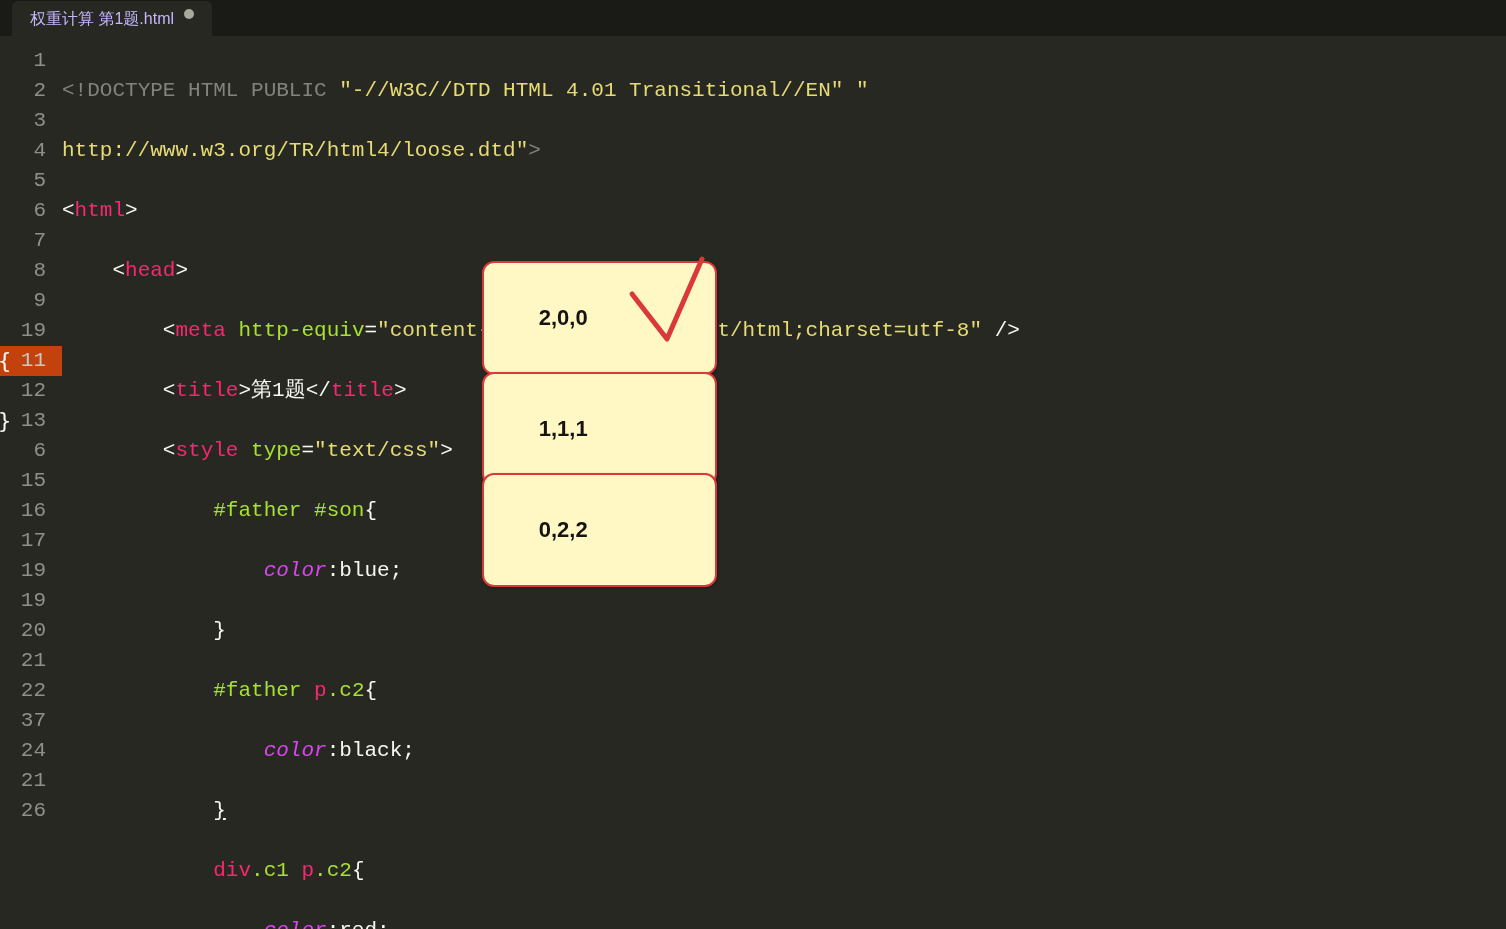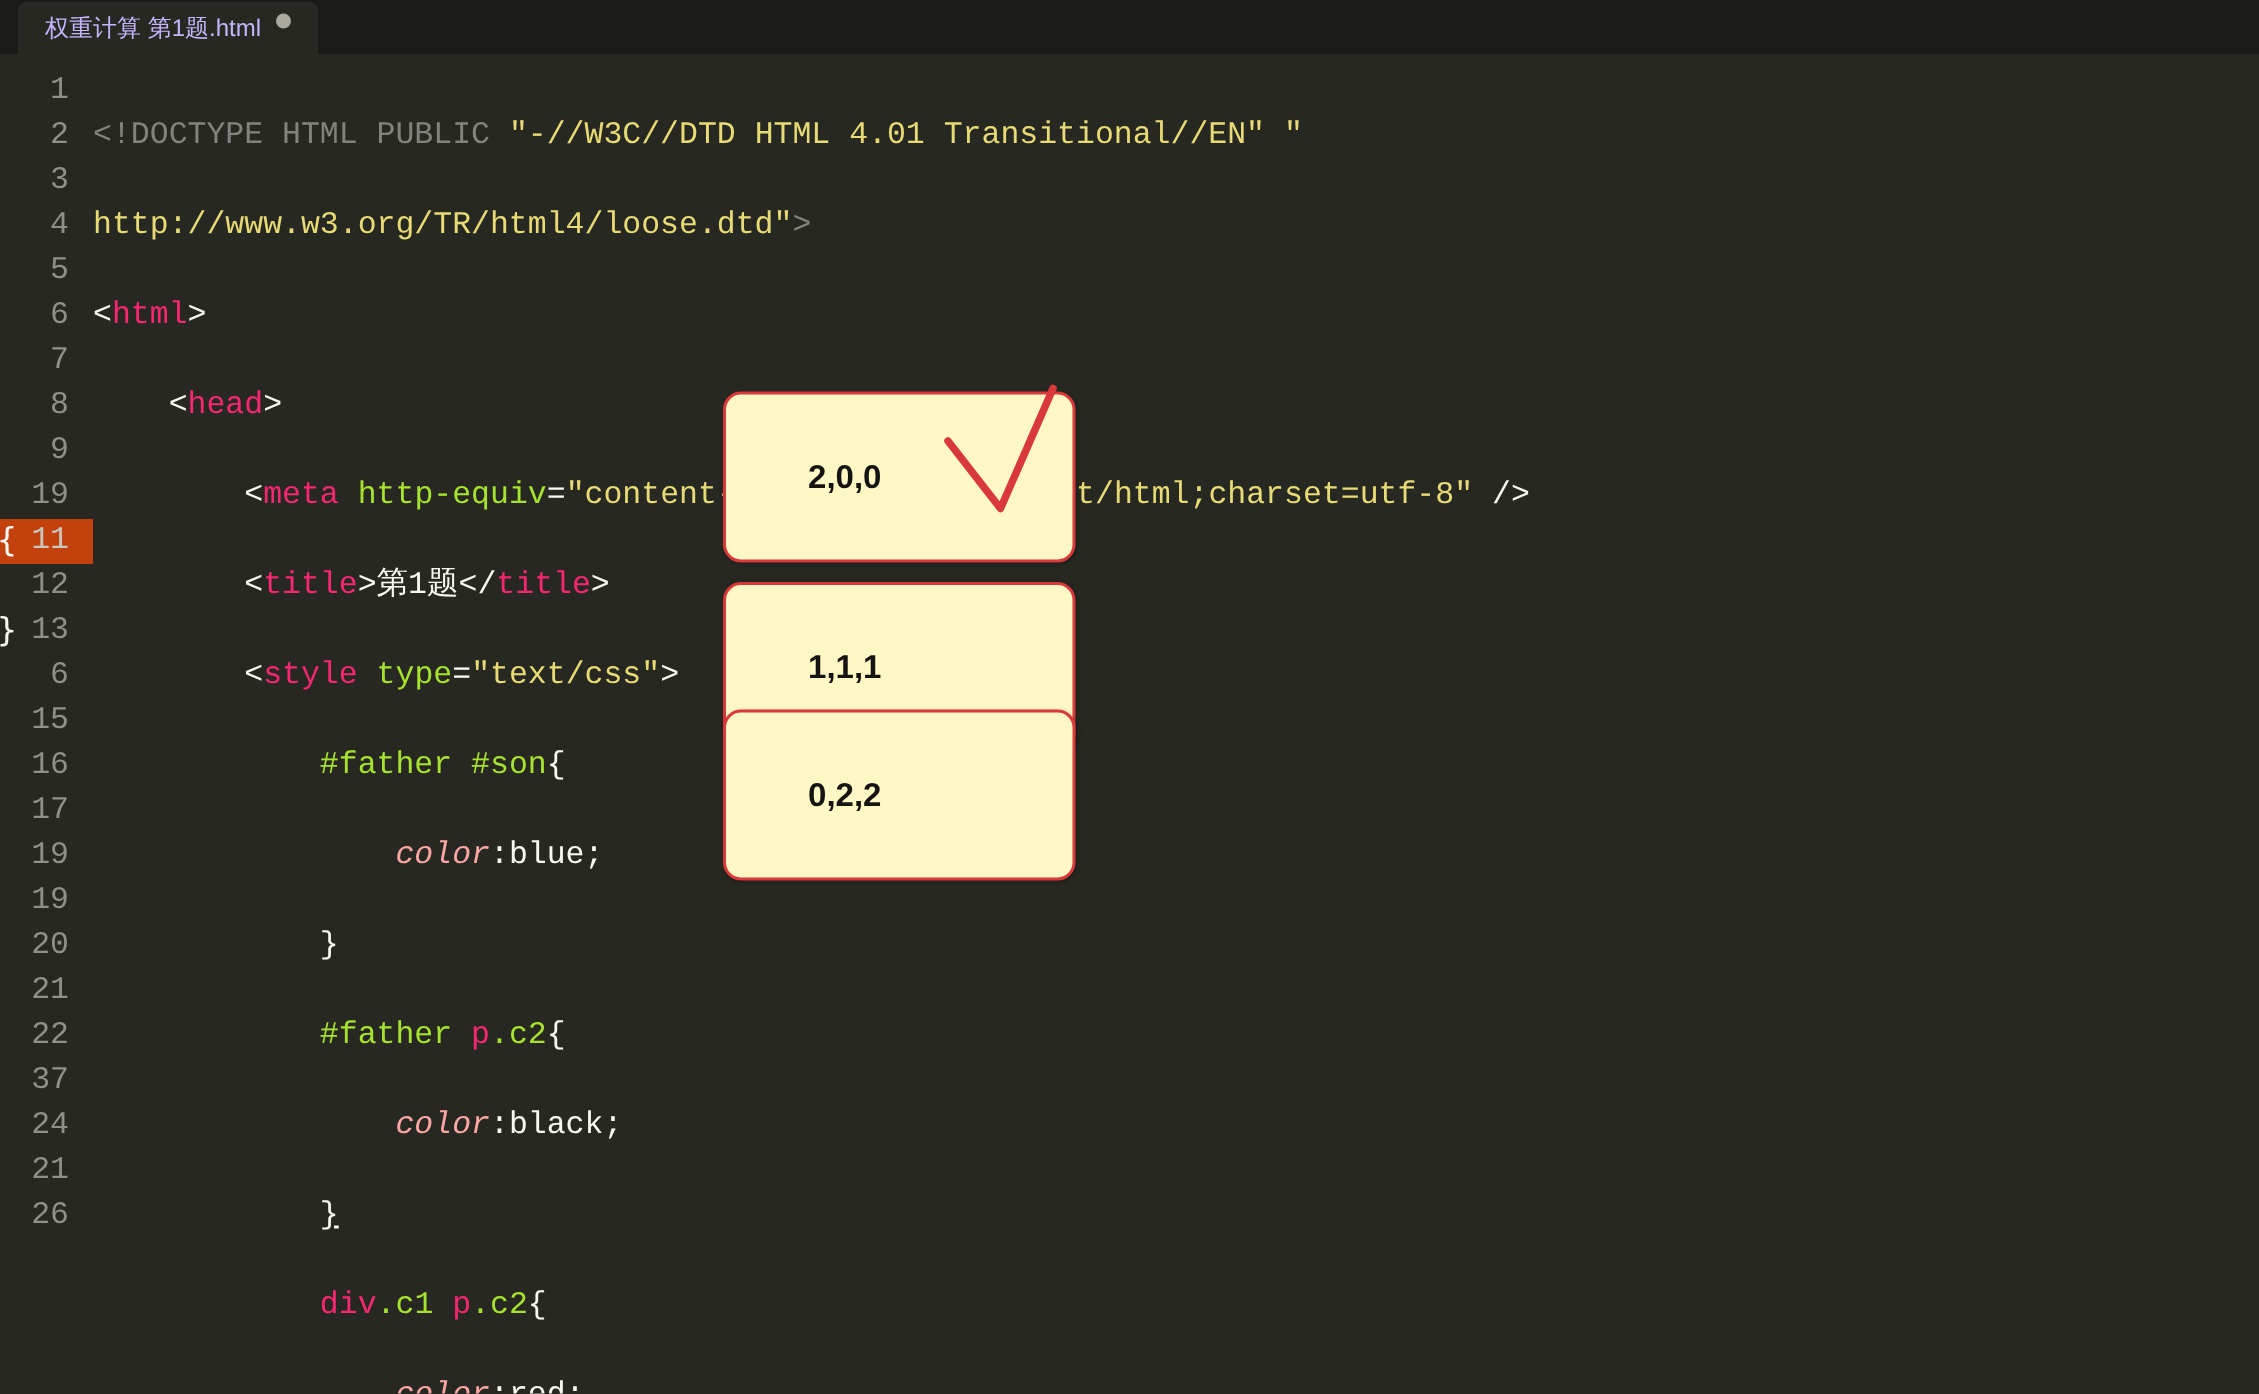--- a/index.html
+++ b/index.html
@@ -73,21 +73,21 @@
     font-size: 21px;
     white-space: pre;
     position: relative;
   }
   .code-line { height: 30px; }
   .w  { color: #f8f8f2; }
   .g  { color: #83837e; }   
   .r  { color: #f92672; }   
   .gr { color: #a6e22e; }   
   .y  { color: #e6db74; }   
-  .c  { color: #fca5a5; font-style: italic; }
+  .c  { color: #d946ef; font-style: italic; }
 
   .annot {
     position: absolute;
     background: #fff8c5;
     border: 2.5px solid #d9393b;
     border-radius: 12px;
     font-family: Arial, "Microsoft YaHei", sans-serif;
     font-weight: bold;
     font-size: 22px;
     color: #161412;
@@ -166,21 +166,21 @@
 
 
 
 
 
 
 
     <div class="annot" style="left:420px; top:225px;">
       <span>2,0,0</span>
     </div>
-    <div class="annot" style="left:420px; top:336px;margin-top:16px;">
+    <div class="annot" style="left:420px; top:336px;">
       <span>1,1,1</span>
     </div>
     <div class="annot" style="left:420px; top:437px;">
       <span>0,2,2</span>
     </div>
 
     <svg class="check" style="left:560px; top:218px;" width="100" height="100">
       <path d="M 10 40 L 45 85 L 80 5" stroke="#d9393b" stroke-width="5" fill="none" stroke-linecap="round" stroke-linejoin="round"></path>
     </svg>
   </div>

